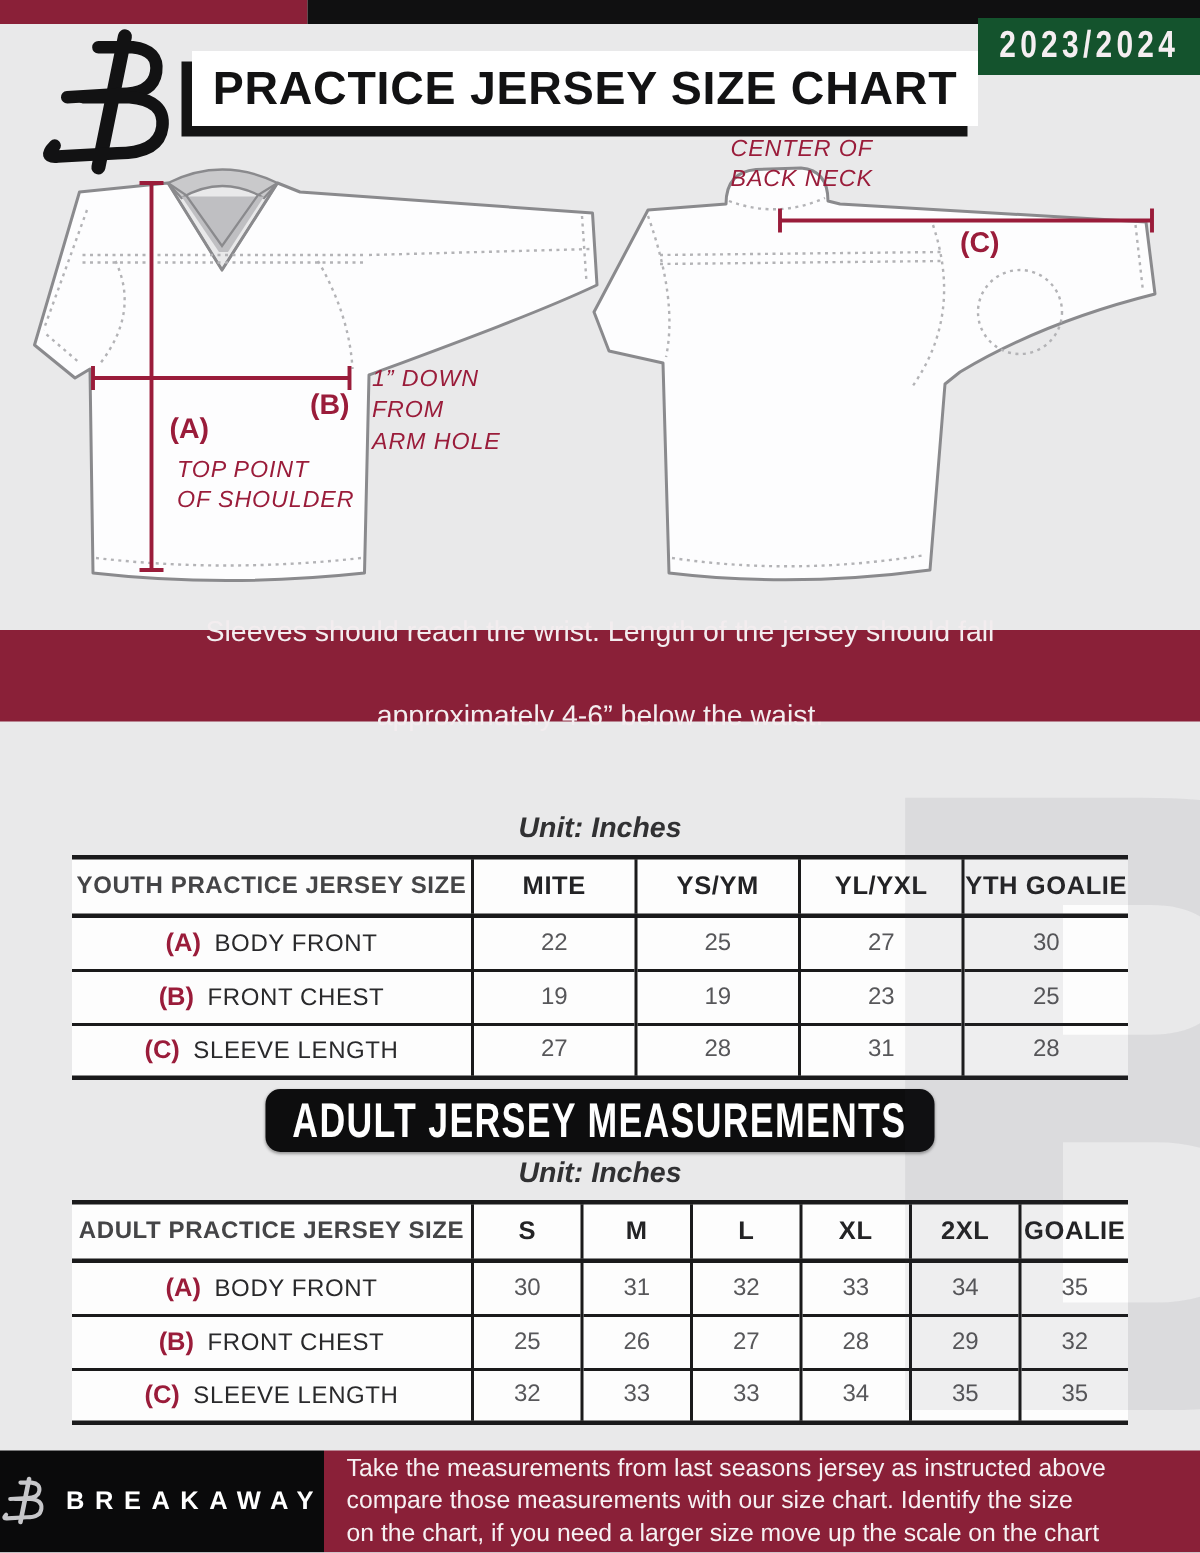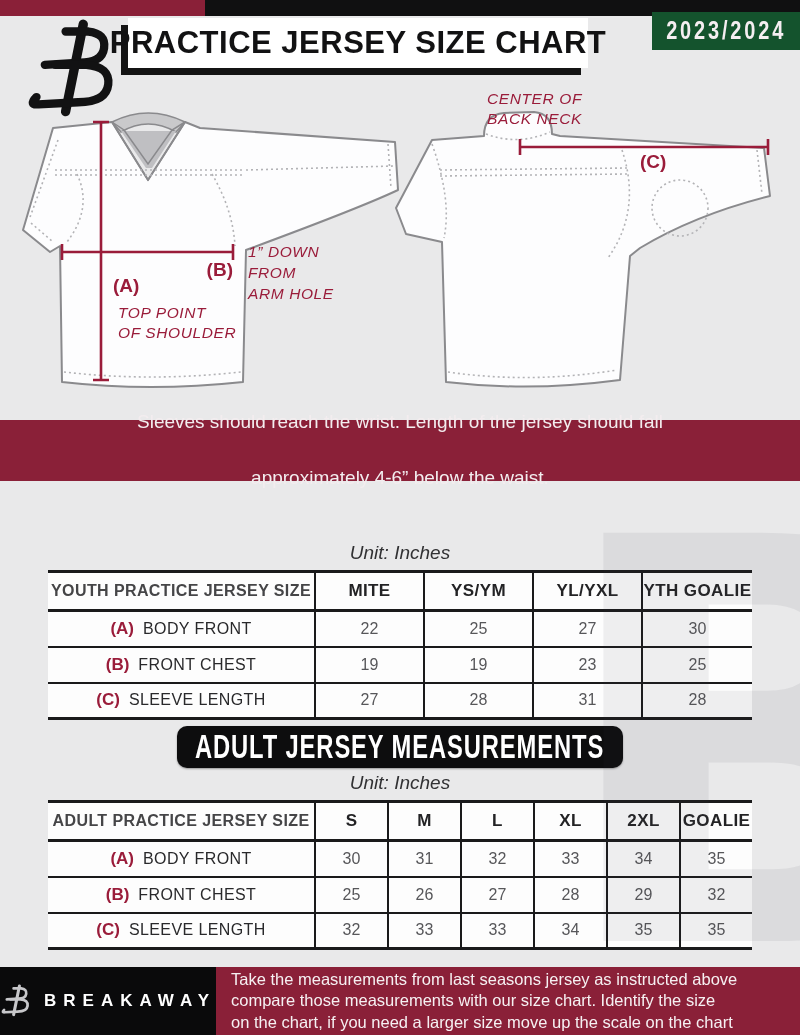--- a/index.html
+++ b/index.html
@@ -2,21 +2,21 @@
 <html><head>
 <meta charset="utf-8">
 <style>
   html,body{margin:0;padding:0;background:#cfcfd2;}
   .page{position:relative;width:800px;height:1035px;background:#e9e9ea;overflow:hidden;
         font-family:"Liberation Sans",sans-serif;margin:0 auto;}
 
   
   .strip-maroon{position:absolute;left:0;top:0;width:205px;height:16px;background:#8a2038;}
   .strip-black{position:absolute;left:205px;top:0;width:595px;height:16px;background:#101011;}
-  .titlebar{position:absolute;left:128px;top:18px;width:460px;height:50px;background:#ffffff;
+  .titlebar{position:absolute;left:128px;top:34px;width:524px;height:50px;background:#ffffff;
             box-shadow:-7px 7px 0 #141414;display:flex;align-items:center;justify-content:center;
             font-weight:bold;font-size:31px;letter-spacing:.5px;color:#121213;white-space:nowrap;}
   .yearbox{position:absolute;left:652px;top:12px;width:148px;height:38px;background:#14532d;
            display:flex;align-items:center;justify-content:center;}
   .yearbox span{color:#f5eef1;font-weight:bold;font-size:21px;letter-spacing:3px;
                 transform:scale(.95,1.2);white-space:nowrap;}
   .brand-logo{position:absolute;left:24px;top:18px;width:104px;height:104px;}
 
   
   .diagram{position:absolute;left:0;top:90px;width:800px;height:330px;}
@@ -37,21 +37,21 @@
              font-weight:bold;font-size:560px;line-height:.82;color:rgba(70,70,82,.08);
              pointer-events:none;}
 
   
   .pill{position:absolute;left:177px;width:446px;height:42px;background:#0d0d0e;border-radius:10px;
         display:flex;align-items:center;justify-content:center;box-shadow:0 1px 2px rgba(0,0,0,.35);}
   .pill span{color:#fff;font-weight:bold;font-size:27px;letter-spacing:1px;white-space:nowrap;
              transform:scale(.88,1.2);}
   .youth-pill{top:496px}.adult-pill{top:726px}
   .unit{position:absolute;left:0;width:800px;text-align:center;font-style:italic;
-        font-size:19px;color:#313133;}
+        font-size:19px;color:#313133;font-weight:bold;}
   .youth-unit{top:542px}.adult-unit{top:772px}
 
   
   table.sizes{position:absolute;left:48px;width:704px;border-collapse:collapse;table-layout:fixed;
               border-top:3px solid #1a1a1b;border-bottom:3px solid #1a1a1b;}
   .youth-table{top:570px}.adult-table{top:800px}
   table.sizes th,table.sizes td{border-left:2px solid #1a1a1b;padding:0;text-align:center;
               background:#fdfdfd;}
   table.sizes th:first-child,table.sizes td:first-child{border-left:none;}
   table.sizes thead tr{height:39px;border-bottom:3px solid #1a1a1b;}

